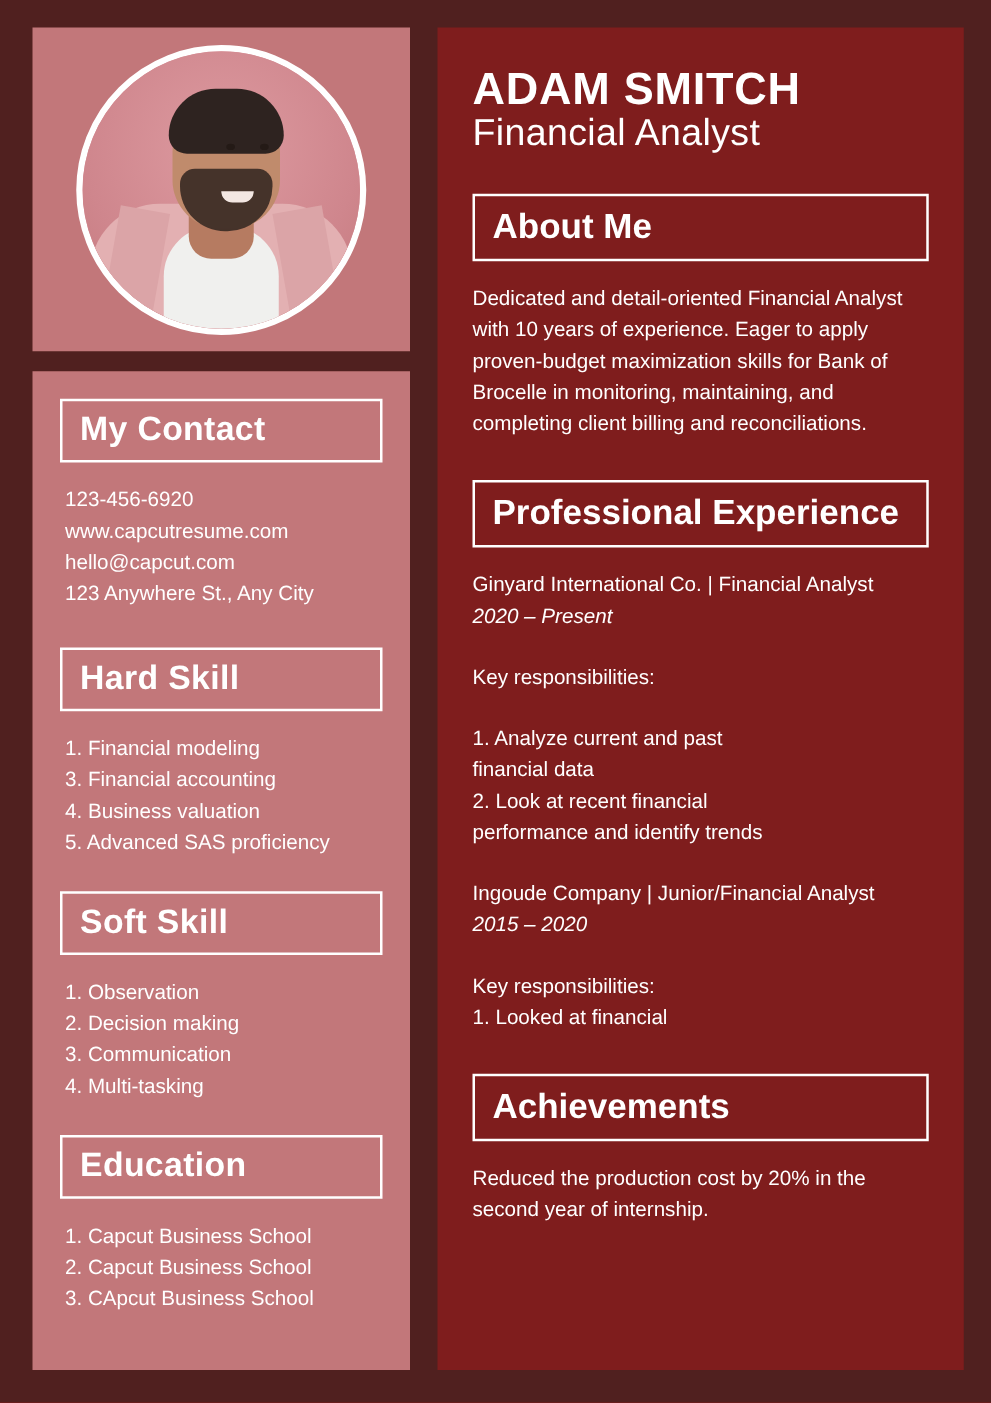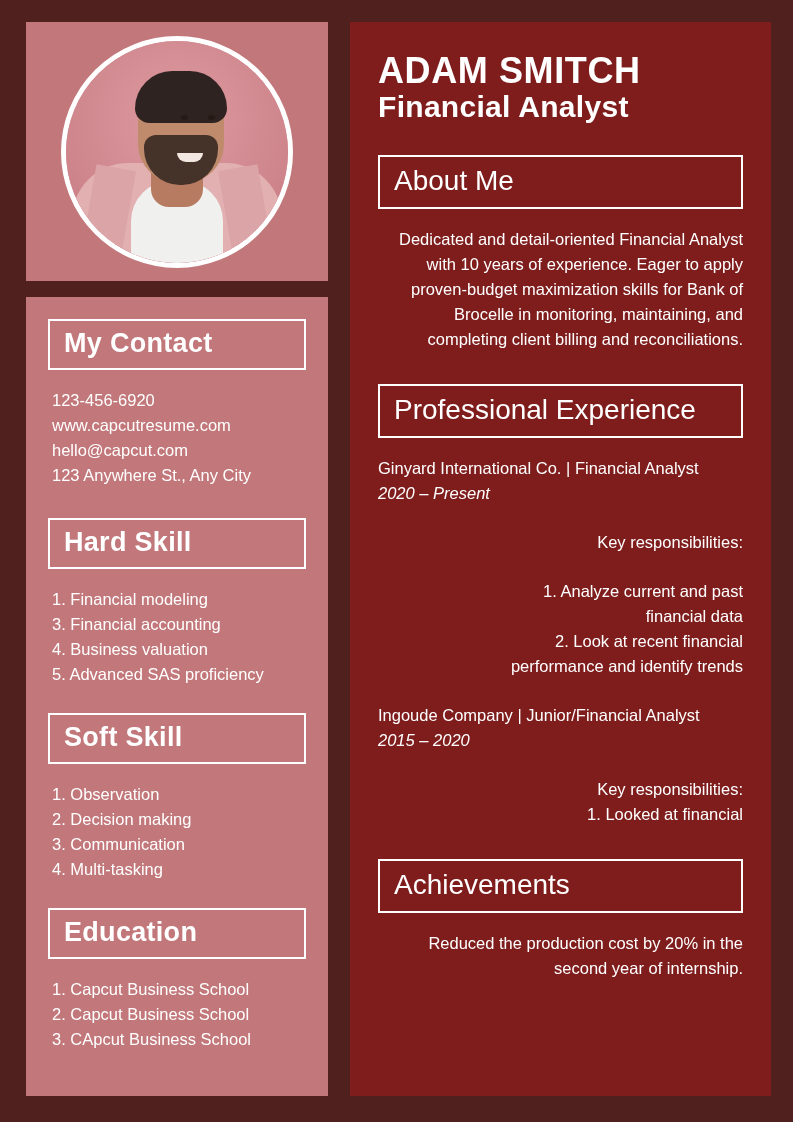--- a/index.html
+++ b/index.html
@@ -178,37 +178,36 @@
     box-sizing: border-box;
   }
   .name {
     font-size: 36px;
     font-weight: bold;
     letter-spacing: .6px;
     line-height: 1.06;
   }
   .role {
     font-size: 30px;
-    font-weight: bold;
+    font-weight: normal;
     letter-spacing: .3px;
     line-height: 1.1;
     margin-bottom: 22px;
   }
   .r-head {
     border: 2px solid #ffffff;
     padding: 10px 14px 12px 14px;
     font-size: 28px;
-    font-weight: normal;
+    font-weight: bold;
     line-height: 1;
     margin: 32px 0 18px 0;
   }
   .para {
     font-size: 16.5px;
     line-height: 25px;
-    text-align: right;
   }
   .job-title {
     font-size: 16.5px;
     line-height: 25px;
   }
   .job-date {
     font-size: 16.5px;
     font-style: italic;
     line-height: 25px;
   }

